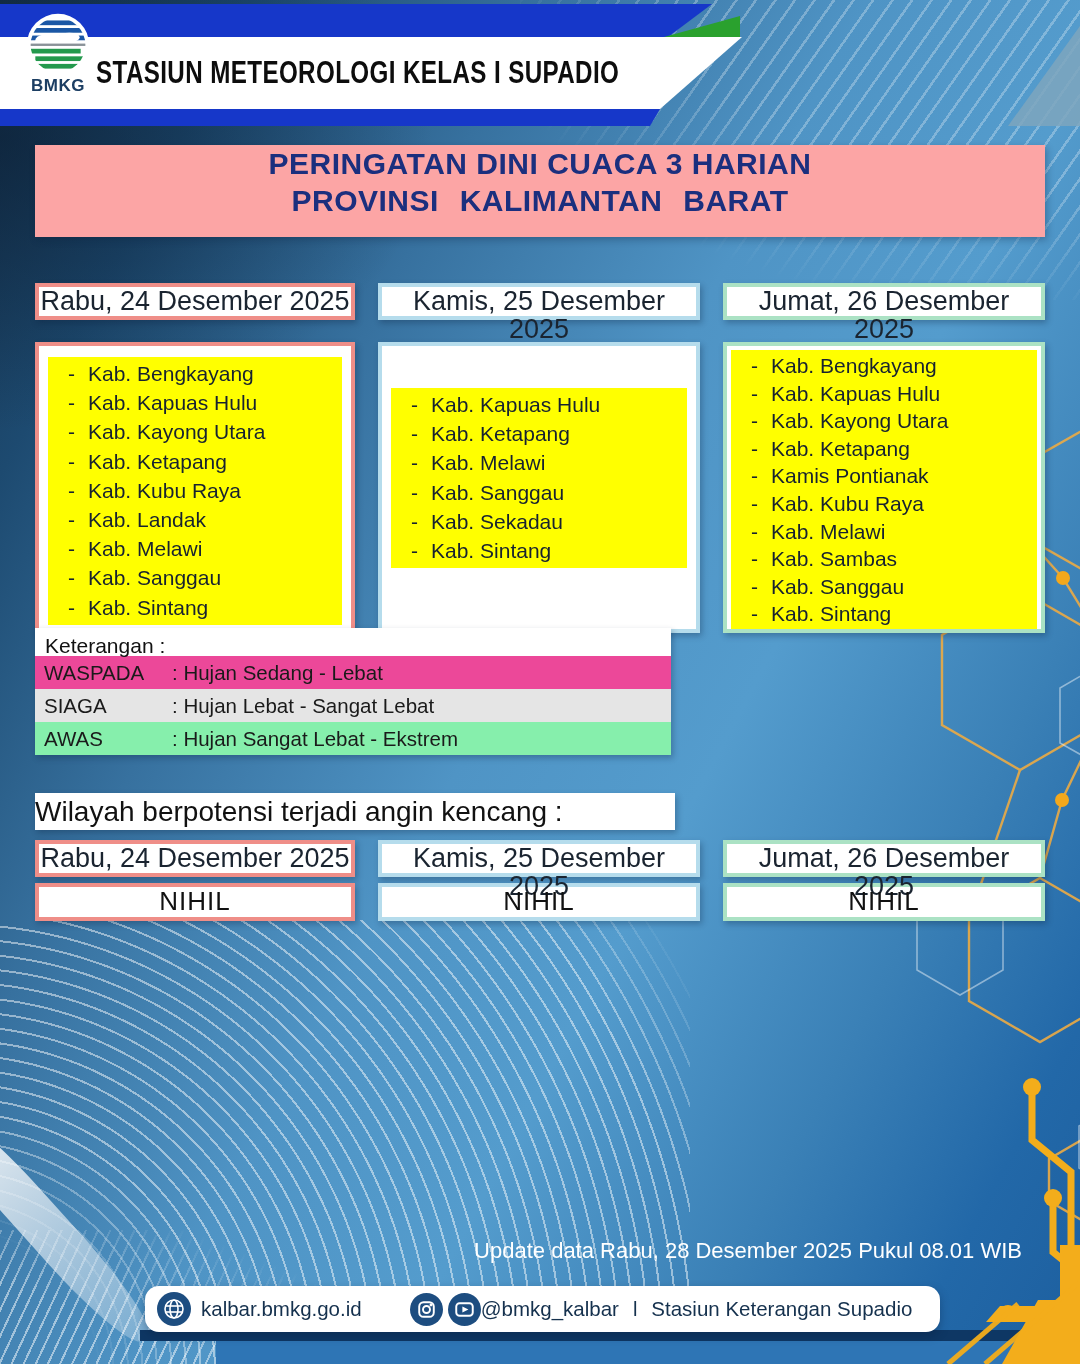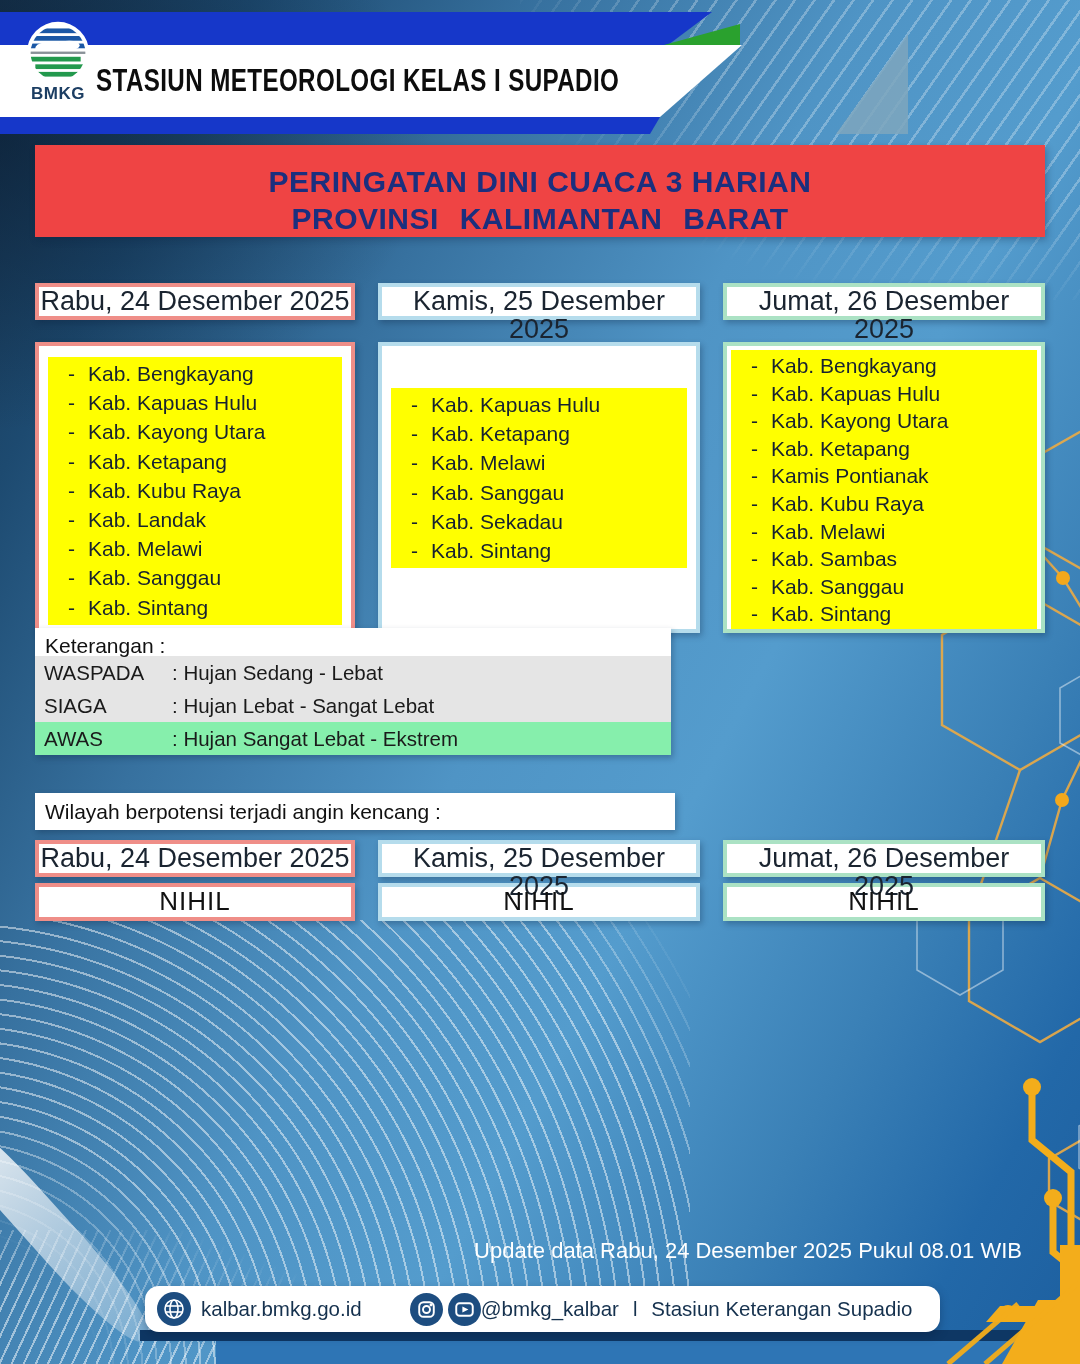--- a/index.html
+++ b/index.html
@@ -24,39 +24,39 @@
       transform:rotate(48deg);transform-origin:left top;}
   .corner-lines{position:absolute;left:0;top:1230px;width:340px;height:134px;
       background:repeating-linear-gradient(115deg, rgba(255,255,255,.5) 0 2px, transparent 2px 11px);
       -webkit-mask-image:linear-gradient(to top right,#000 30%,transparent 78%);
       mask-image:linear-gradient(to top right,#000 30%,transparent 78%);}
   .deco{position:absolute;left:0;top:0;pointer-events:none;}
   .bottom-navy{position:absolute;left:140px;right:0;top:1330px;height:11px;background:#0e3764;}
   .bottom-blue{position:absolute;left:216px;right:0;top:1341px;height:23px;background:#2e75b5;}
 
   
-  .hdr{position:absolute;left:0;top:12px;width:908px;height:124px;}
+  .hdr{position:absolute;left:0;top:4px;width:1080px;height:124px;}
   .hdr-bar-top{position:absolute;left:0;top:0;width:712px;height:33px;background:#1637c9;
       clip-path:polygon(0 0,100% 0,calc(100% - 44px) 100%,0 100%);}
   .hdr-green{position:absolute;left:664px;top:12px;width:76px;height:21px;background:#2aa12e;
       clip-path:polygon(100% 0,100% 100%,0 100%);}
   .hdr-corner{position:absolute;right:0;top:22px;width:72px;height:100px;background:#7ea6bd;
       clip-path:polygon(100% 0,100% 100%,0 100%);opacity:.85;}
   .hdr-white{position:absolute;left:0;top:33px;width:742px;height:72px;background:#fff;
       clip-path:polygon(0 0,100% 0,calc(100% - 82px) 100%,0 100%);}
   .hdr-bar-bot{position:absolute;left:0;top:105px;width:660px;height:17px;background:#1637c9;
       clip-path:polygon(0 0,100% 0,calc(100% - 10px) 100%,0 100%);}
   .logo{position:absolute;left:20px;top:7px;width:76px;display:flex;flex-direction:column;align-items:center;z-index:5;}
   .logo-text{font-size:17px;font-weight:bold;color:#1c3e63;letter-spacing:.5px;margin-top:-3px;}
   .station{position:absolute;left:96px;top:51px;font-size:31px;font-weight:bold;color:#0d0d0d;
       white-space:nowrap;transform:scaleX(.78);transform-origin:left center;letter-spacing:.5px;z-index:5;}
 
   
-  .title-box{position:absolute;left:35px;top:145px;width:1010px;height:92px;background:#ef4444;
-      display:flex;flex-direction:column;justify-content:flex-end;align-items:center;
+  .title-box{position:absolute;left:35px;top:145px;width:1010px;height:92px;background:#fca5a5;
+      display:flex;flex-direction:column;justify-content:flex-start;align-items:center;
       box-shadow:2px 3px 7px rgba(10,30,60,.3);}
   .title-line{font-size:30px;font-weight:bold;color:#1b2f7e;letter-spacing:.5px;line-height:37px;}
   .title-line-2{word-spacing:12px;}
 
   
   .grid{position:absolute;left:35px;width:1010px;display:grid;
       grid-template-columns:320px 322px 322px;column-gap:23px;}
   .rain-grid{top:283px;}
   .date-box{box-sizing:border-box;height:37px;background:#fff;border:4px solid #ccc;
       text-align:center;font-size:27px;color:#1a2430;line-height:28px;
@@ -71,21 +71,21 @@
   .day-col-2 .items li{line-height:27.6px;}
 
   
   .legend{position:absolute;left:35px;top:628px;width:636px;box-shadow:2px 3px 6px rgba(10,30,60,.3);}
   .legend-title{background:#fff;height:28px;line-height:36px;padding-left:10px;font-size:21px;color:#111;}
   .legend-row{height:33px;display:flex;align-items:center;font-size:20.5px;color:#1a1a1a;}
   .legend-name{width:128px;padding-left:9px;}
 
   
   .wind-title-box{position:absolute;left:35px;top:793px;width:640px;height:37px;background:#fff;
-      font-size:21px;color:#111;line-height:37px;padding-left:10px;box-sizing:border-box;
+      font-size:28px;color:#111;line-height:37px;box-sizing:border-box;
       box-shadow:2px 3px 6px rgba(10,30,60,.3);}
   .wind-grid{top:840px;}
   .value-box{box-sizing:border-box;height:38px;margin-top:6px;background:#fff;border:4px solid #ccc;
       text-align:center;font-size:26px;color:#111;line-height:29px;letter-spacing:1px;
       box-shadow:2px 3px 6px rgba(10,30,60,.3);}
 
   
   .update{position:absolute;right:58px;top:1238px;font-size:22px;color:#fff;}
   .pill{position:absolute;left:145px;top:1286px;width:795px;height:46px;background:#fff;border-radius:14px;
       display:flex;align-items:center;padding:0 12px;box-sizing:border-box;z-index:6;
@@ -226,21 +226,21 @@
             <li>Kab. Sanggau</li>
             <li>Kab. Sintang</li>
           </ul>
         </div>
       </div>
     </section>
 
   <section class="legend">
     <div class="legend-title">Keterangan :</div>
     <div id="legend-rows">
-        <div class="legend-row" style="background: #e5e5e5;">
+        <div class="legend-row" style="background: #ec4899;">
           <span class="legend-name">WASPADA</span>
           <span class="legend-desc">: Hujan Sedang - Lebat</span>
         </div>
         <div class="legend-row" style="background: #e5e5e5;">
           <span class="legend-name">SIAGA</span>
           <span class="legend-desc">: Hujan Lebat - Sangat Lebat</span>
         </div>
         <div class="legend-row" style="background: #86efac;">
           <span class="legend-name">AWAS</span>
           <span class="legend-desc">: Hujan Sangat Lebat - Ekstrem</span>
@@ -257,21 +257,21 @@
       <div class="day-col">
         <div class="date-box" style="border-color: rgb(181, 220, 236);"><span>Kamis, 25 Desember 2025</span></div>
         <div class="value-box" style="border-color: rgb(181, 220, 236);"><span>NIHIL</span></div>
       </div>
       <div class="day-col">
         <div class="date-box" style="border-color: rgb(171, 226, 196);"><span>Jumat, 26 Desember 2025</span></div>
         <div class="value-box" style="border-color: rgb(171, 226, 196);"><span>NIHIL</span></div>
       </div>
     </section>
 
-  <div class="update">Update data Rabu, 24 Desember 2025 Pukul 08.01 WIB</div>
+  <div class="update">Update data Rabu, 28 Desember 2025 Pukul 08.01 WIB</div>
 
   <div class="pill">
     <span class="icn">
       <svg width="34" height="34" viewBox="0 0 34 34">
         <circle cx="17" cy="17" r="17" fill="#1d4d80"></circle>
         <g stroke="#ffffff" stroke-width="1.6" fill="none">
           <circle cx="17" cy="17" r="9"></circle>
           <ellipse cx="17" cy="17" rx="4" ry="9"></ellipse>
           <line x1="8" y1="14" x2="26" y2="14"></line>
           <line x1="8" y1="20" x2="26" y2="20"></line>

